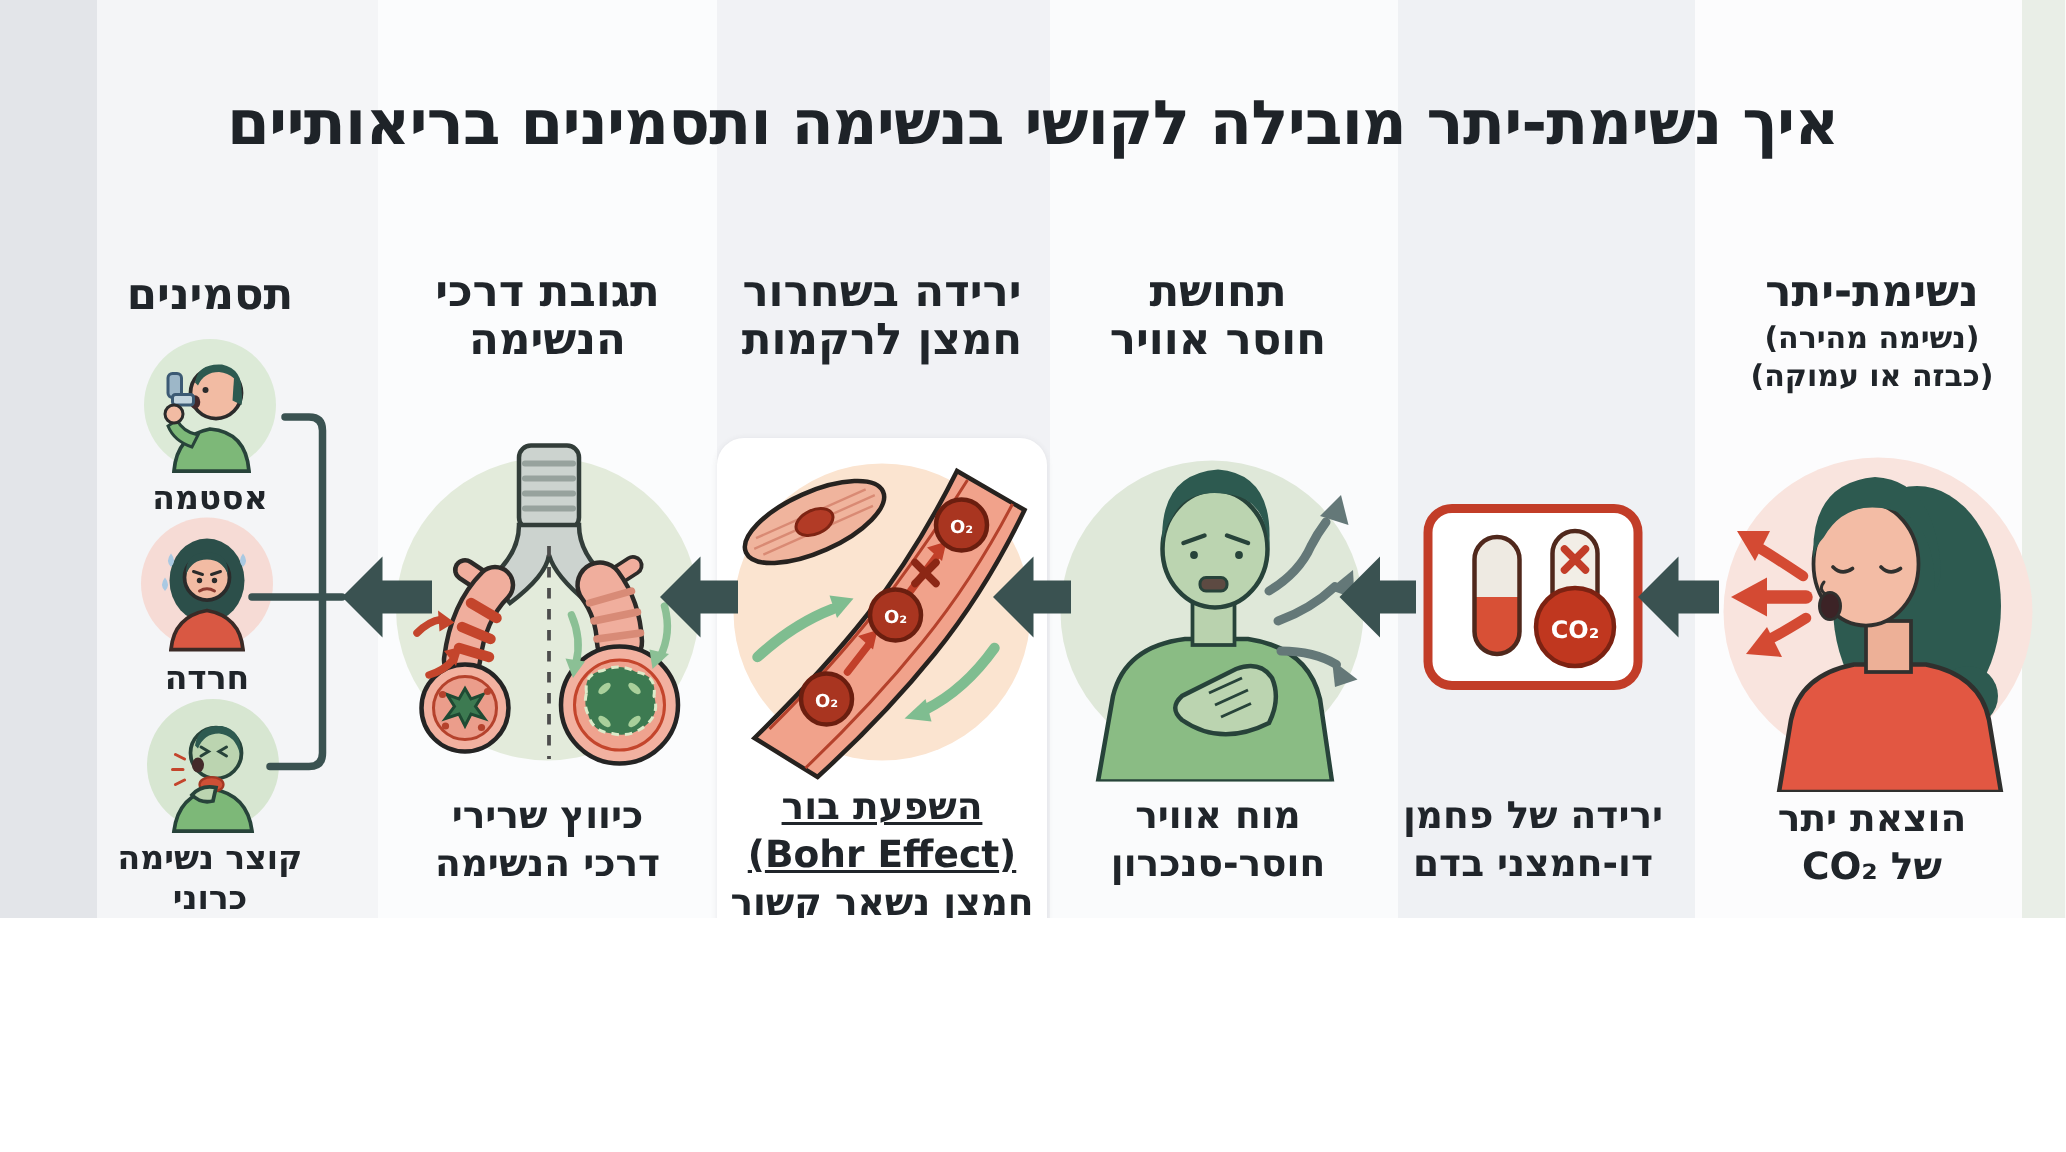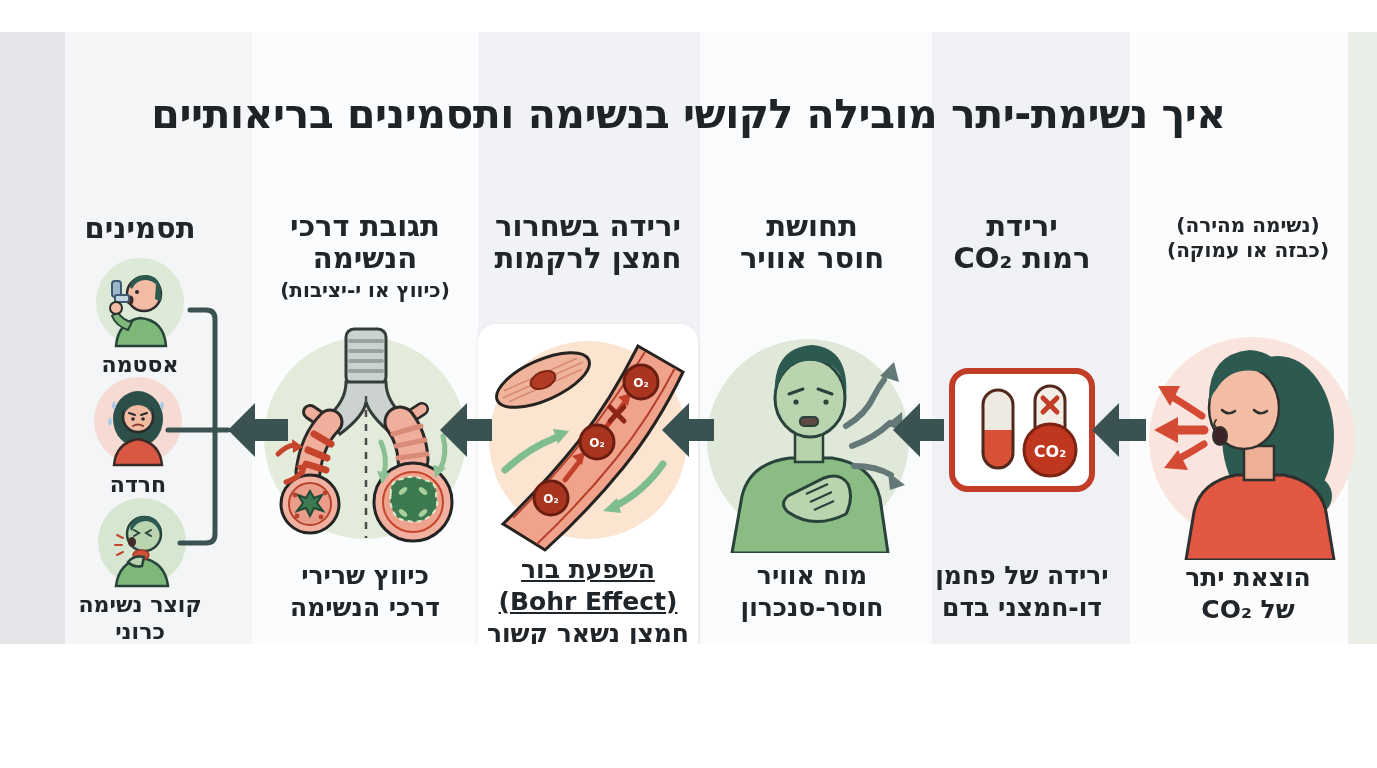--- a/index.html
+++ b/index.html
@@ -8,21 +8,20 @@
     position:relative;width:1377px;height:612px;overflow:hidden;
     background:linear-gradient(90deg,
       #e3e5e9 0,#e3e5e9 65px,
       #f4f5f7 65px,#f4f5f7 252px,
       #fbfcfd 252px,#fbfcfd 478px,
       #f1f2f5 478px,#f1f2f5 700px,
       #fafbfc 700px,#fafbfc 932px,
       #eff1f4 932px,#eff1f4 1130px,
       #fcfcfd 1130px,#fcfcfd 1348px,
       #e9eee7 1348px,#e9eee7 1377px);
-    margin-top:32px;
   }
   .abs{position:absolute;}
   .title{
     top:58px;left:0;width:1377px;text-align:center;
     font-size:41px;font-weight:bold;color:#1e2328;letter-spacing:-.5px;
   }
   .col-text{width:250px;text-align:center;color:#20252a;direction:rtl;}
   .stage-heading{font-size:29px;font-weight:bold;line-height:1.12;white-space:pre-line;}
   .stage-sub{font-size:20px;font-weight:bold;line-height:1.25;white-space:pre-line;margin-top:3px;}
   .stage-caption{font-size:25px;font-weight:bold;line-height:1.28;white-space:pre-line;}
@@ -35,20 +34,21 @@
   .overlay{pointer-events:none;}
 </style>
 </head>
 <body>
 
 <div id="canvas">
 
   <div class="abs title">איך נשימת-יתר מובילה לקושי בנשימה ותסמינים בריאותיים</div>
 
   <div class="abs col-text" style="left:1123px;top:178px;">
+    <div class="stage-heading">נשימת-יתר</div>
     <div class="stage-sub">(נשימה מהירה)
 (כבזה או עמוקה)</div>
   </div>
   <svg class="abs" style="left:1128px;top:288px;" width="240" height="240" viewBox="0 0 240 240">
     <circle cx="124" cy="120" r="103" fill="#f9e4de"></circle>
     <g>
       <ellipse cx="150" cy="116" rx="56" ry="80" fill="#2d5a50"></ellipse>
       <circle cx="184" cy="176" r="20" fill="#2d5a50"></circle>
       <circle cx="158" cy="194" r="17" fill="#2d5a50"></circle>
       <path d="M 58 240 L 66 192 Q 72 162 108 155 L 156 155 Q 192 162 198 192 L 206 240 Z" fill="#e25742" stroke="#30302e" stroke-width="3"></path>
@@ -67,24 +67,20 @@
       <polygon points="26,110 50,97 50,123"></polygon>
       <path d="M 76 124 Q 60 134 50 139" stroke="#d44a33" stroke-width="7" fill="none" stroke-linecap="round"></path>
       <polygon points="36,148 50,130 60,150"></polygon>
     </g>
   </svg>
   <div class="abs col-text" style="left:1123px;top:530px;">
     <div class="stage-caption">הוצאת יתר
 של CO₂</div>
   </div>
 
-  <div class="abs col-text" style="left:897px;top:178px;">
-    <div class="stage-heading">ירידת
-רמות CO₂</div>
-  </div>
   <svg class="abs" style="left:947px;top:334px;" width="150" height="128" viewBox="0 0 150 128">
     <defs>
         <clipPath id="cap1clip">
           <rect x="36" y="24" width="30" height="78" rx="15"></rect>
         </clipPath>
       </defs>
     <rect x="5" y="5" width="140" height="118" rx="16" fill="#ffffff" stroke="#c23d28" stroke-width="6"></rect>
     <g>
       <rect x="36" y="24" width="30" height="78" rx="15" fill="#eeeae2"></rect>
       <rect x="36" y="64" width="30" height="38" fill="#d85036" clip-path="url(#cap1clip)"></rect>
@@ -179,21 +175,20 @@
   <div class="abs col-text" style="left:463px;top:522px;text-decoration:underline;">
     <div class="stage-caption">השפעת בור
 (Bohr Effect)
 חמצן נשאר קשור
 להמוגלובין</div>
   </div>
 
   <div class="abs col-text" style="left:240px;top:178px;">
     <div class="stage-heading">תגובת דרכי
 הנשימה</div>
-    <div class="stage-sub">(כיווץ או י-יציבות)</div>
   </div>
   <svg class="abs" style="left:250px;top:292px;" width="230" height="230" viewBox="0 0 230 230">
     <circle cx="115" cy="114" r="101" fill="#e3ebdb"></circle>
     <g>
       <rect x="96" y="5" width="40" height="56" rx="8" fill="#ccd3cf" stroke="#323d39" stroke-width="3"></rect>
       <line x1="100" y1="17" x2="132" y2="17" stroke="#97a29d" stroke-width="4" stroke-linecap="round"></line>
       <line x1="100" y1="27" x2="132" y2="27" stroke="#97a29d" stroke-width="4" stroke-linecap="round"></line>
       <line x1="100" y1="37" x2="132" y2="37" stroke="#97a29d" stroke-width="4" stroke-linecap="round"></line>
       <line x1="100" y1="47" x2="132" y2="47" stroke="#97a29d" stroke-width="4" stroke-linecap="round"></line>
       <path d="M 96 58 Q 96 78 76 94 L 90 110 Q 114 92 116 78 Q 120 92 142 110 L 156 94 Q 136 78 136 58 Z" fill="#ccd3cf" stroke="#323d39" stroke-width="3"></path>

